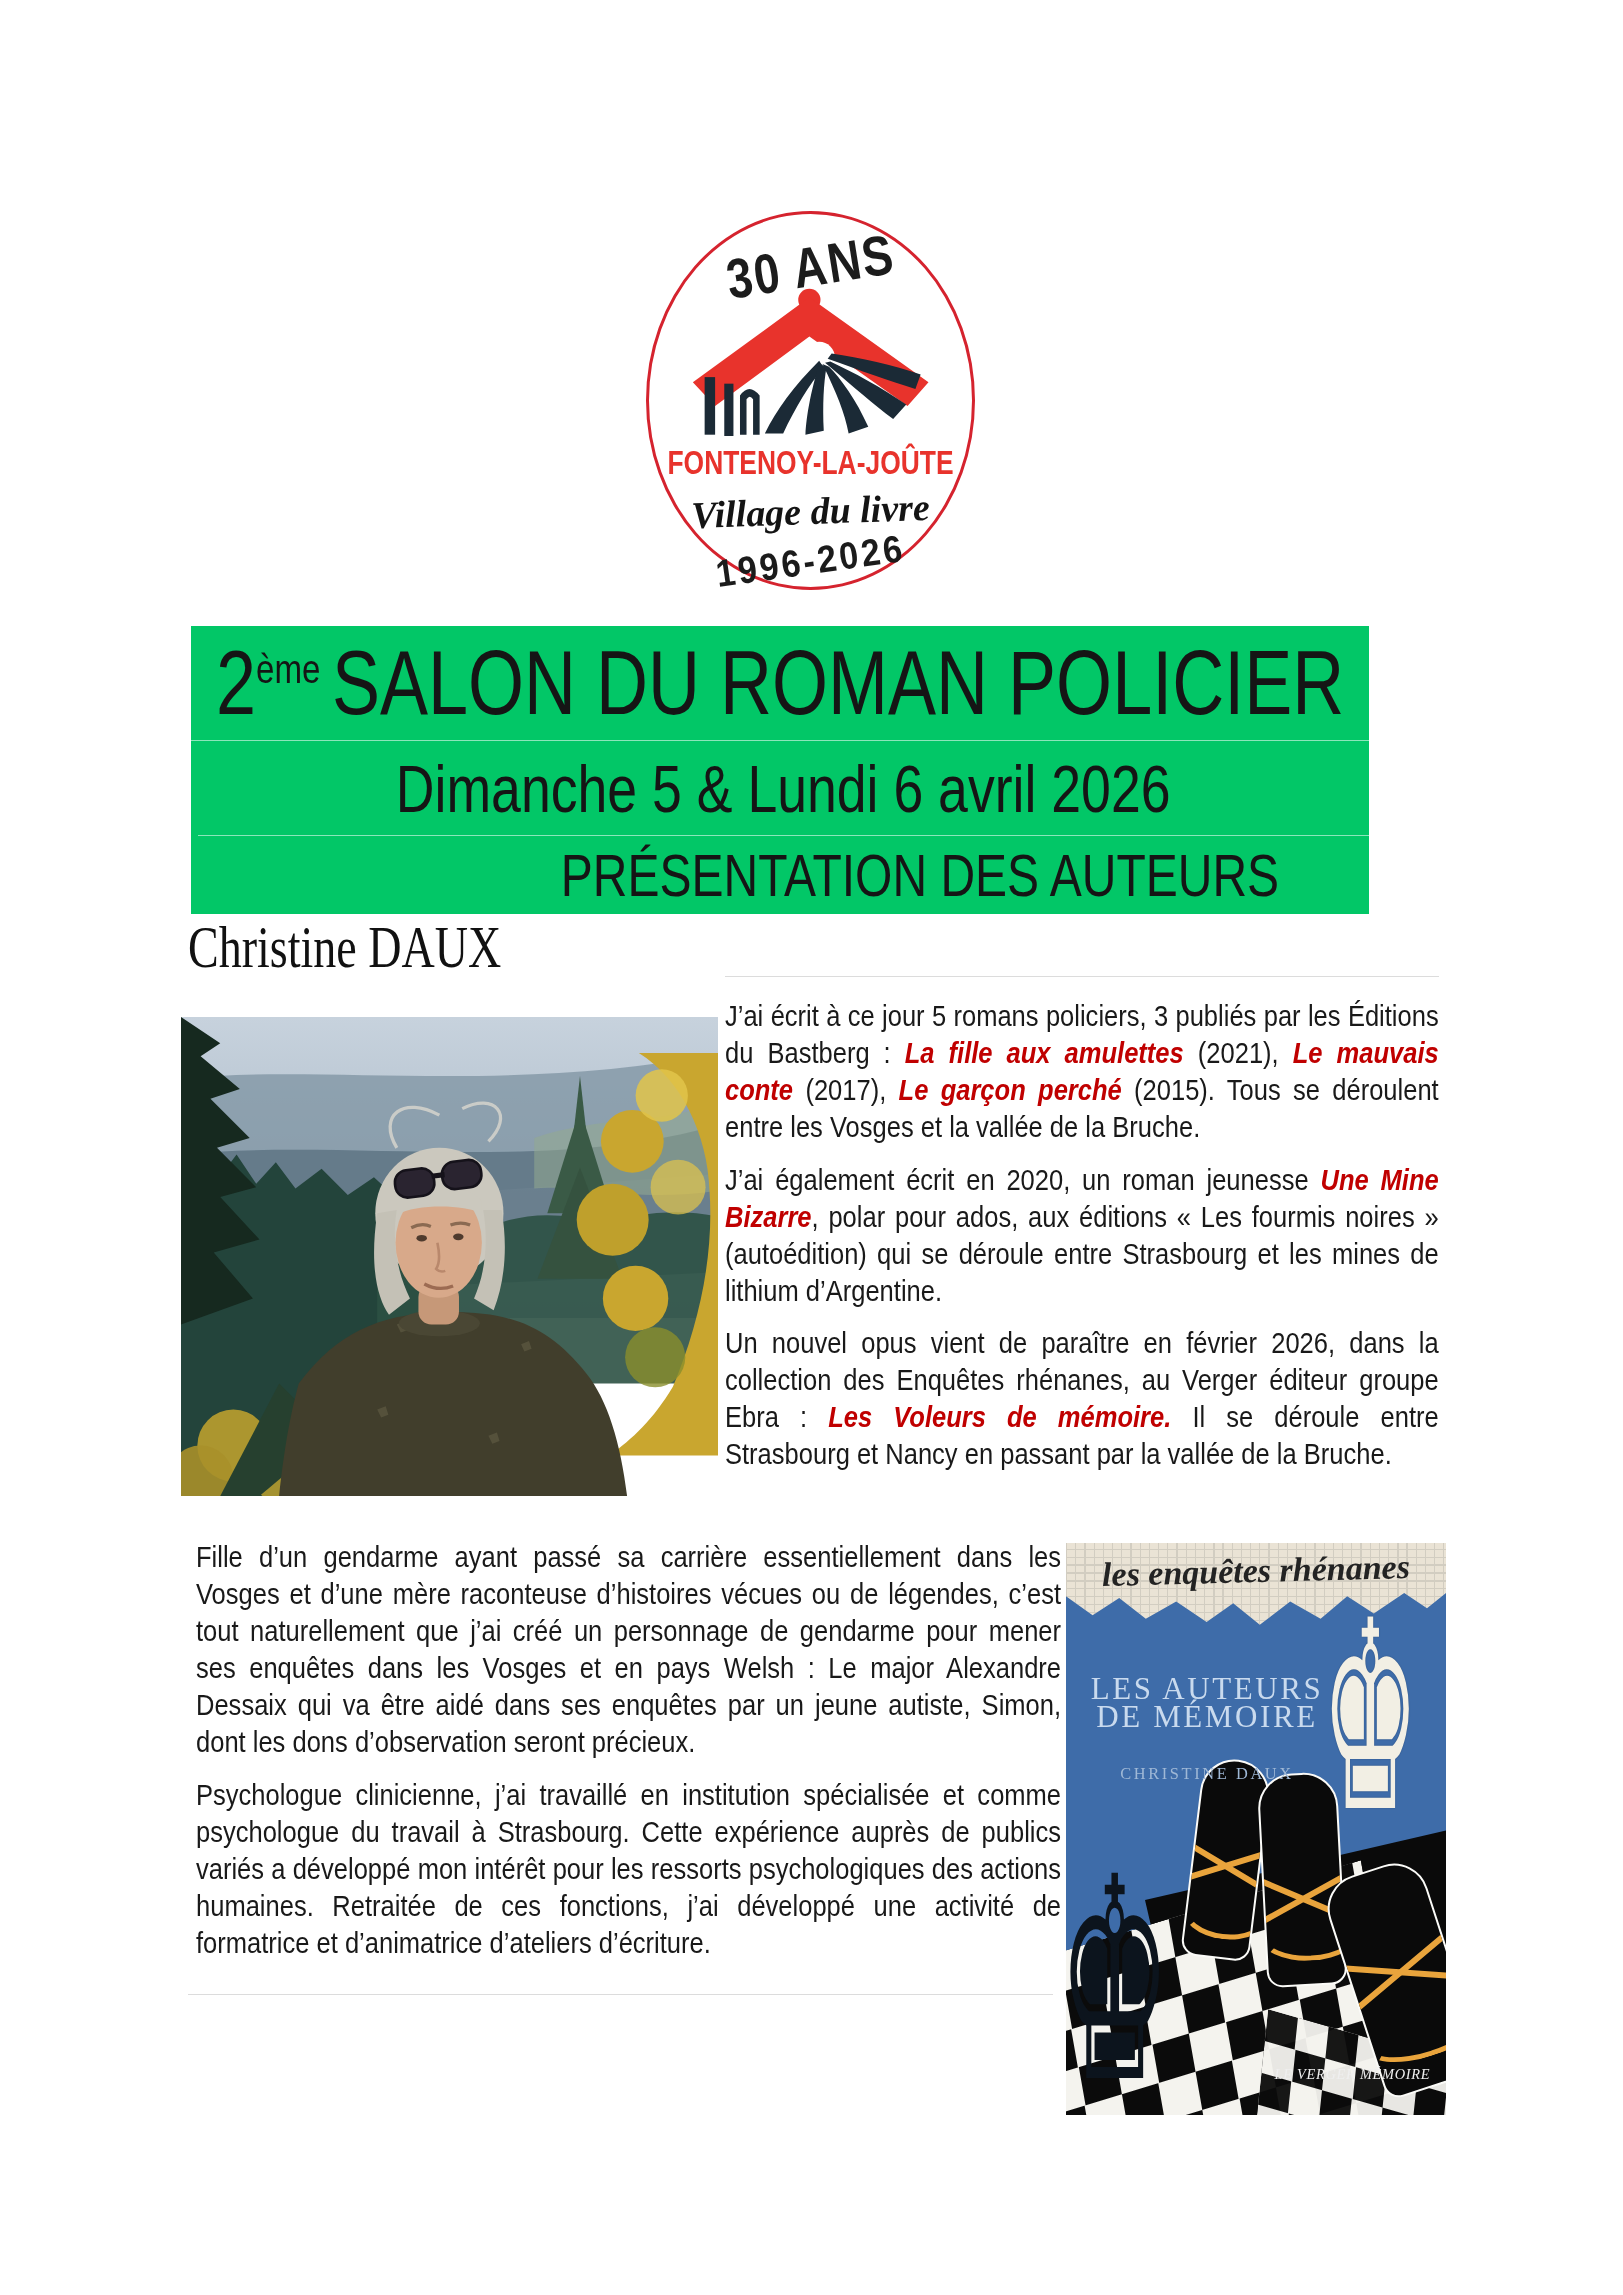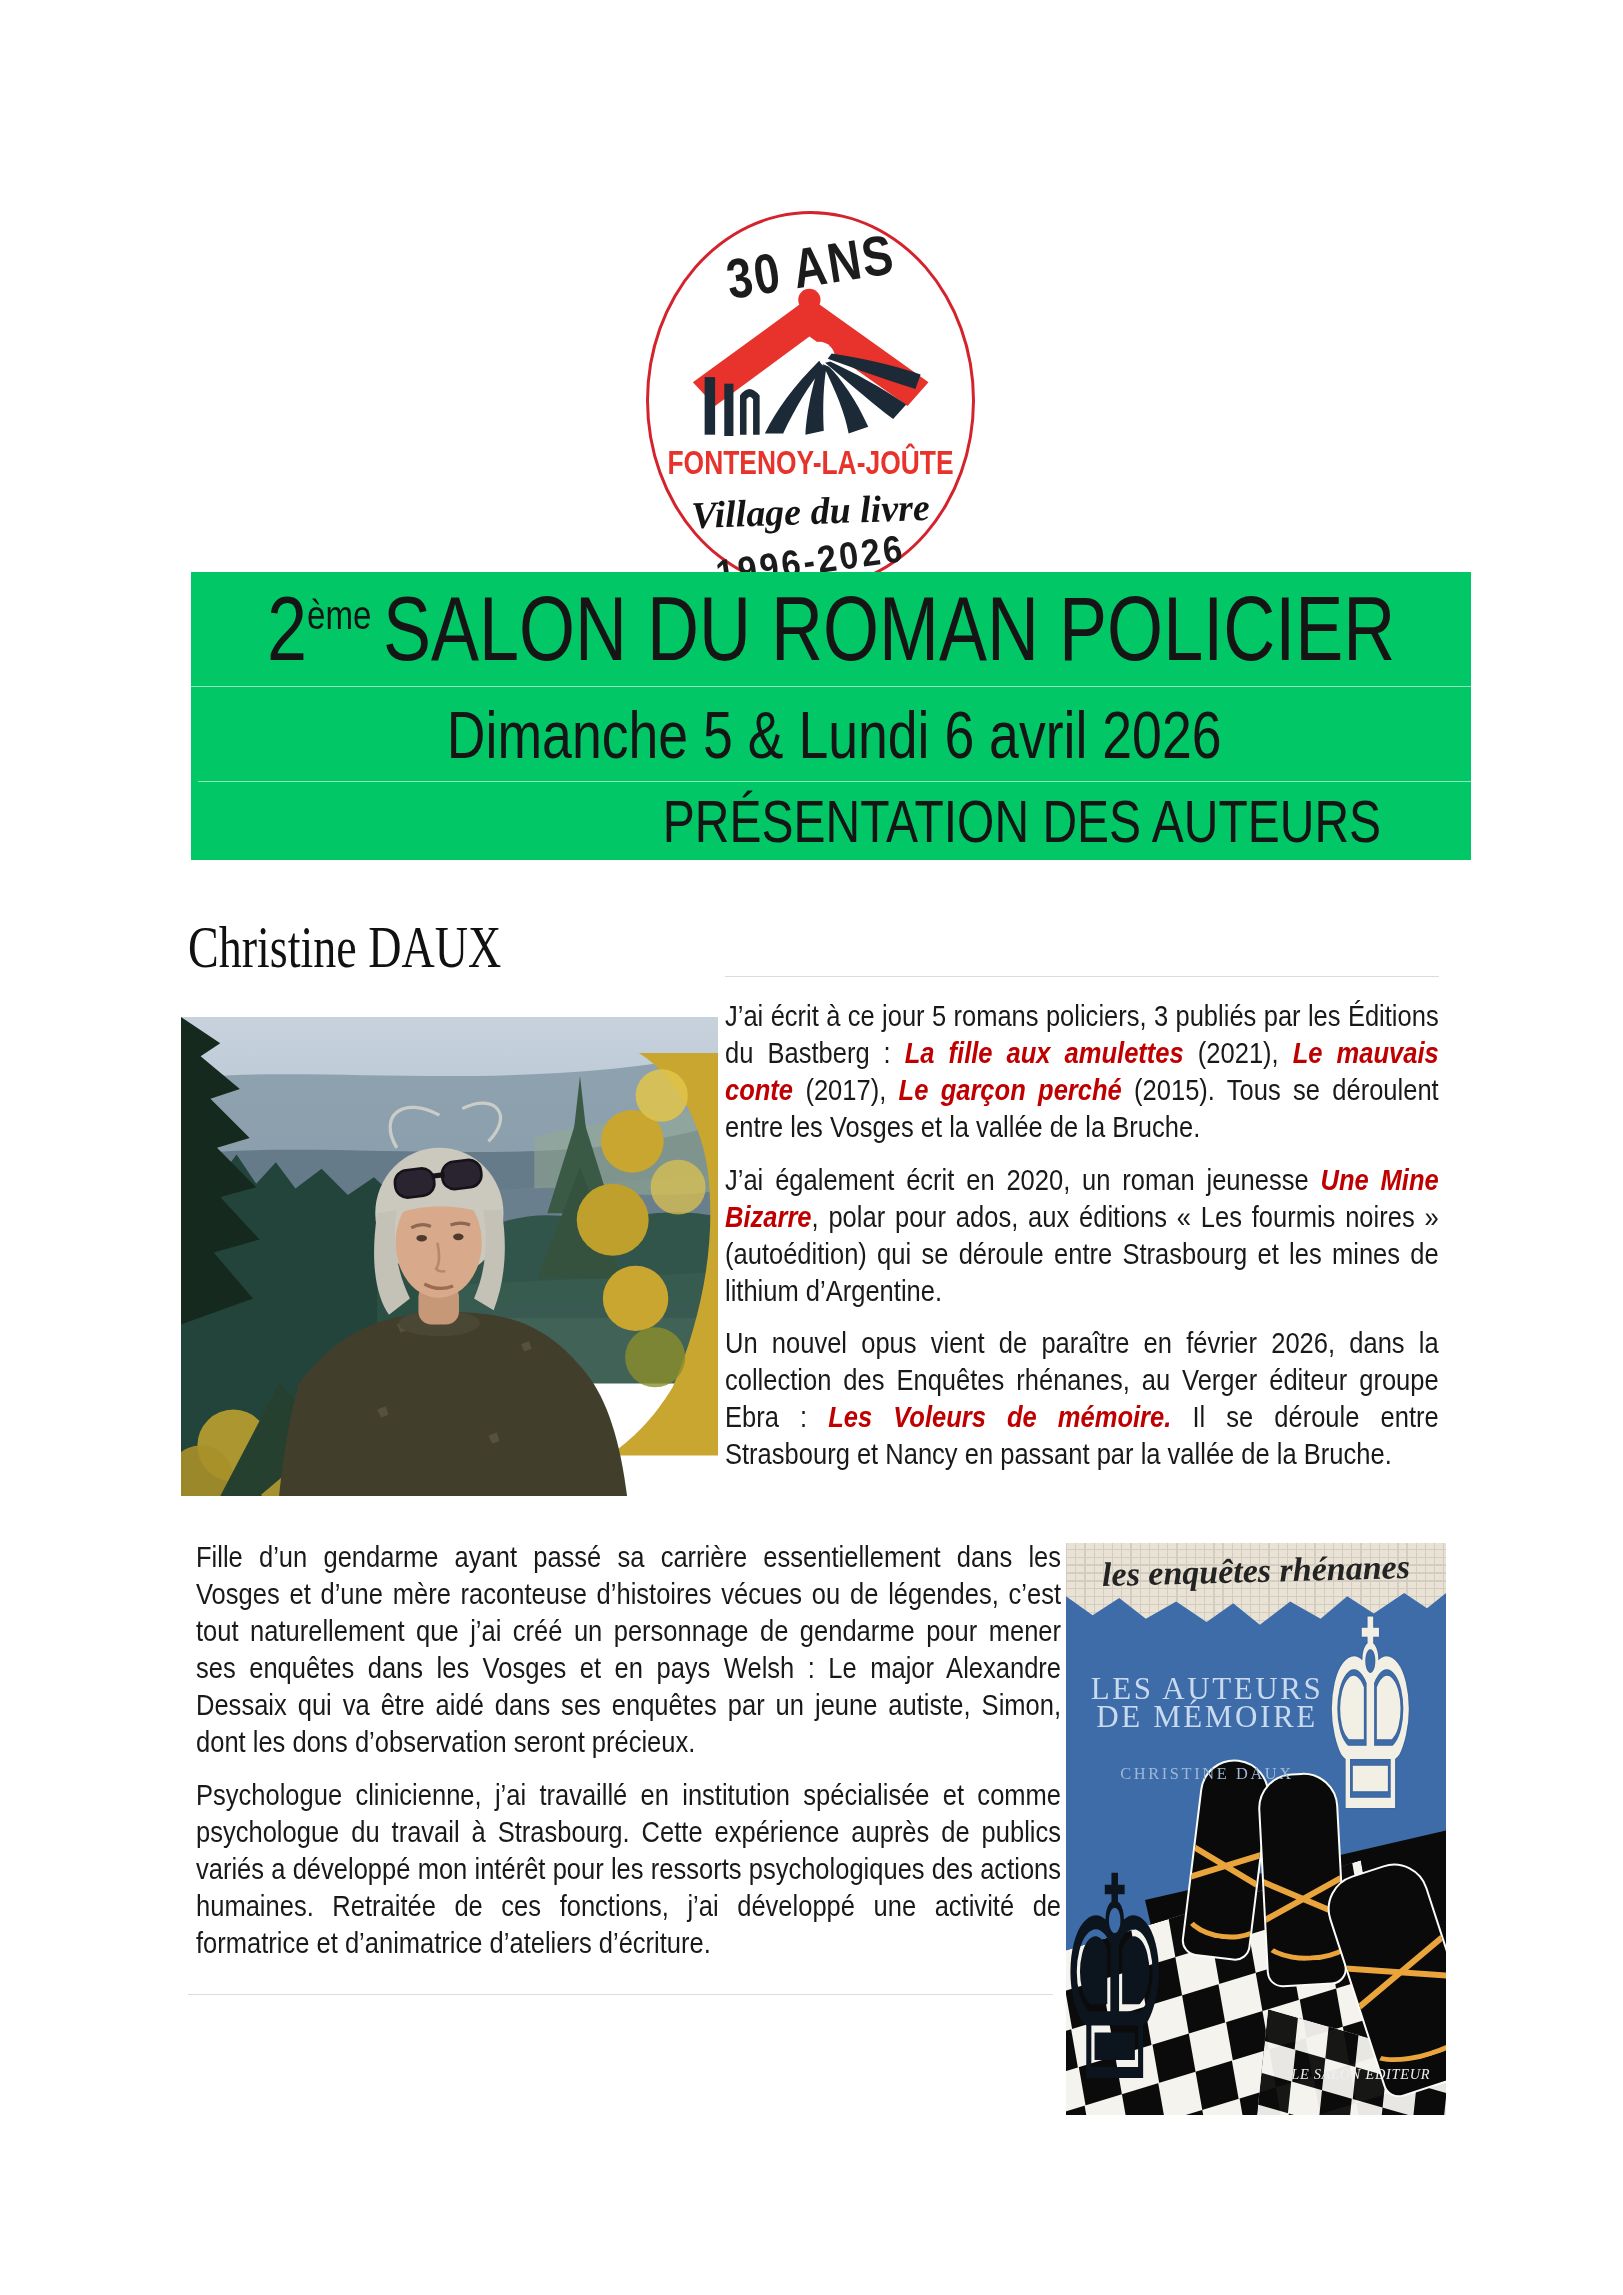--- a/index.html
+++ b/index.html
@@ -15,21 +15,21 @@
   .logo-icon{position:absolute;left:36px;top:65px;width:252px;height:157px;}
   .logo-name{position:absolute;left:-26px;right:-26px;top:230px;text-align:center;font-weight:bold;
         font-size:33px;color:var(--c-logored,#e8332c);transform:scaleX(.8);}
   .logo-script{position:absolute;left:0;right:0;top:275px;text-align:center;
         font-family:"Liberation Serif",serif;font-style:italic;font-weight:bold;font-size:38px;
         color:#141414;transform:rotate(-2deg);}
   .logo-years{position:absolute;left:0;right:0;top:326px;text-align:center;font-weight:bold;
         font-size:38px;letter-spacing:3.3px;color:#1b1b1b;transform:rotate(-8deg) scaleX(.9);}
 
   
-  .banner{position:absolute;left:191px;top:572px;width:1280px;height:288px;
+  .banner{position:absolute;left:191px;top:626px;width:1178px;height:288px;
         background:var(--c-green,#02c767);display:flex;flex-direction:column;}
   .b-row{display:flex;align-items:center;justify-content:center;color:#151515;}
   .b-row1{height:114px;border-bottom:1.3px solid rgba(255,255,255,.55);}
   .b-row2{height:94px;border-bottom:1.3px solid rgba(255,255,255,.55);margin-left:7px;}
   .b-row3{flex:1;justify-content:flex-end;}
   .cx{display:inline-block;transform:scaleX(.8);white-space:nowrap;}
   .b-row1 .cx{font-size:90px;}
   .b-row1 sup{font-size:46%;vertical-align:super;}
   .b-row1 .rest{margin-left:.16em;}
   .b-row2 .cx{font-size:67px;}
@@ -229,17 +229,17 @@
       <div class="lx lace-c2"></div>
       <div class="larc"></div>
     </div>
     <div class="paper">
       <div class="paper-tex"></div>
     </div>
     <div class="series">les enquêtes rhénanes</div>
     <div class="cv-title cv-t1">LES AUTEURS</div>
     <div class="cv-title cv-t2">DE MÉMOIRE</div>
     <div class="cv-author">CHRISTINE DAUX</div>
-    <div class="publisher">LE SALON ÉDITEUR</div>
+    <div class="publisher">LE VERGER MÉMOIRE</div>
   </div>
 
 </div>
 
 
 </body></html>

